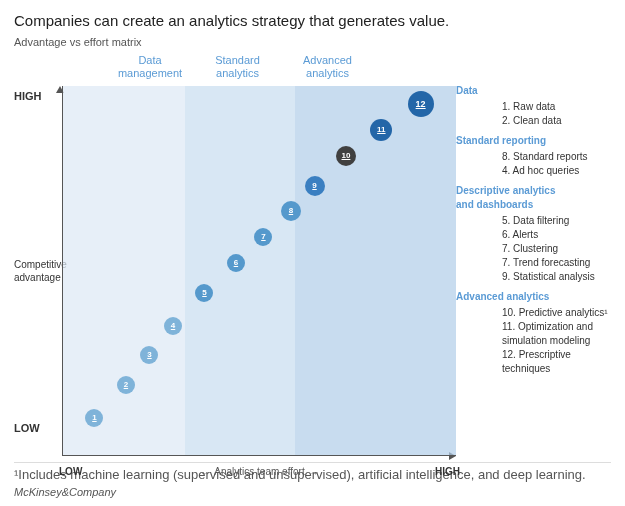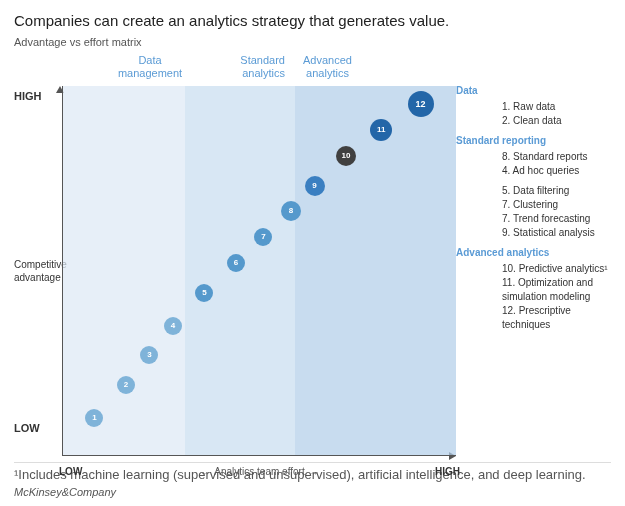--- a/index.html
+++ b/index.html
@@ -56,21 +56,21 @@
 
     .col-header {
       text-align: center;
       font-size: 11px;
       color: #5b9bd5;
       line-height: 1.2;
       font-weight: normal;
     }
 
     .col-data { width: 80px; }
-    .col-standard { width: 95px; text-align: right; }
+    .col-standard { width: 95px; }
     .col-advanced { width: 85px; text-align: center; }
 
     .chart-body {
       display: flex;
       flex: 1;
     }
 
     .y-axis {
       width: 48px;
       display: flex;
@@ -209,20 +209,21 @@
     .bubble {
       position: absolute;
       border-radius: 50%;
       display: flex;
       align-items: center;
       justify-content: center;
       font-size: 9px;
       font-weight: bold;
       color: white;
       transform: translate(-50%, 50%);
+      text-decoration: underline;
     }
 
     
     .legend-section {
       width: 155px;
       font-size: 10px;
       padding-top: 30px;
       line-height: 1.4;
     }
 
@@ -330,21 +331,23 @@
           <div class="legend-header">Data</div>
           <div class="legend-item">1. Raw data</div>
           <div class="legend-item">2. Clean data</div>
         </div>
         <div class="legend-group">
           <div class="legend-header">Standard reporting</div>
           <div class="legend-item">8. Standard reports</div>
           <div class="legend-item">4. Ad hoc queries</div>
         </div>
         <div class="legend-group">
+          <div class="legend-header">Descriptive analytics<br>and dashboards</div>
           <div class="legend-item">5. Data filtering</div>
+          <div class="legend-item">6. Alerts</div>
           <div class="legend-item">7. Clustering</div>
           <div class="legend-item">7. Trend forecasting</div>
           <div class="legend-item">9. Statistical analysis</div>
         </div>
         <div class="legend-group">
           <div class="legend-header">Advanced analytics</div>
           <div class="legend-item">10. Predictive analytics¹</div>
           <div class="legend-item">11. Optimization and<br>    simulation modeling</div>
           <div class="legend-item">12. Prescriptive techniques</div>
         </div>

